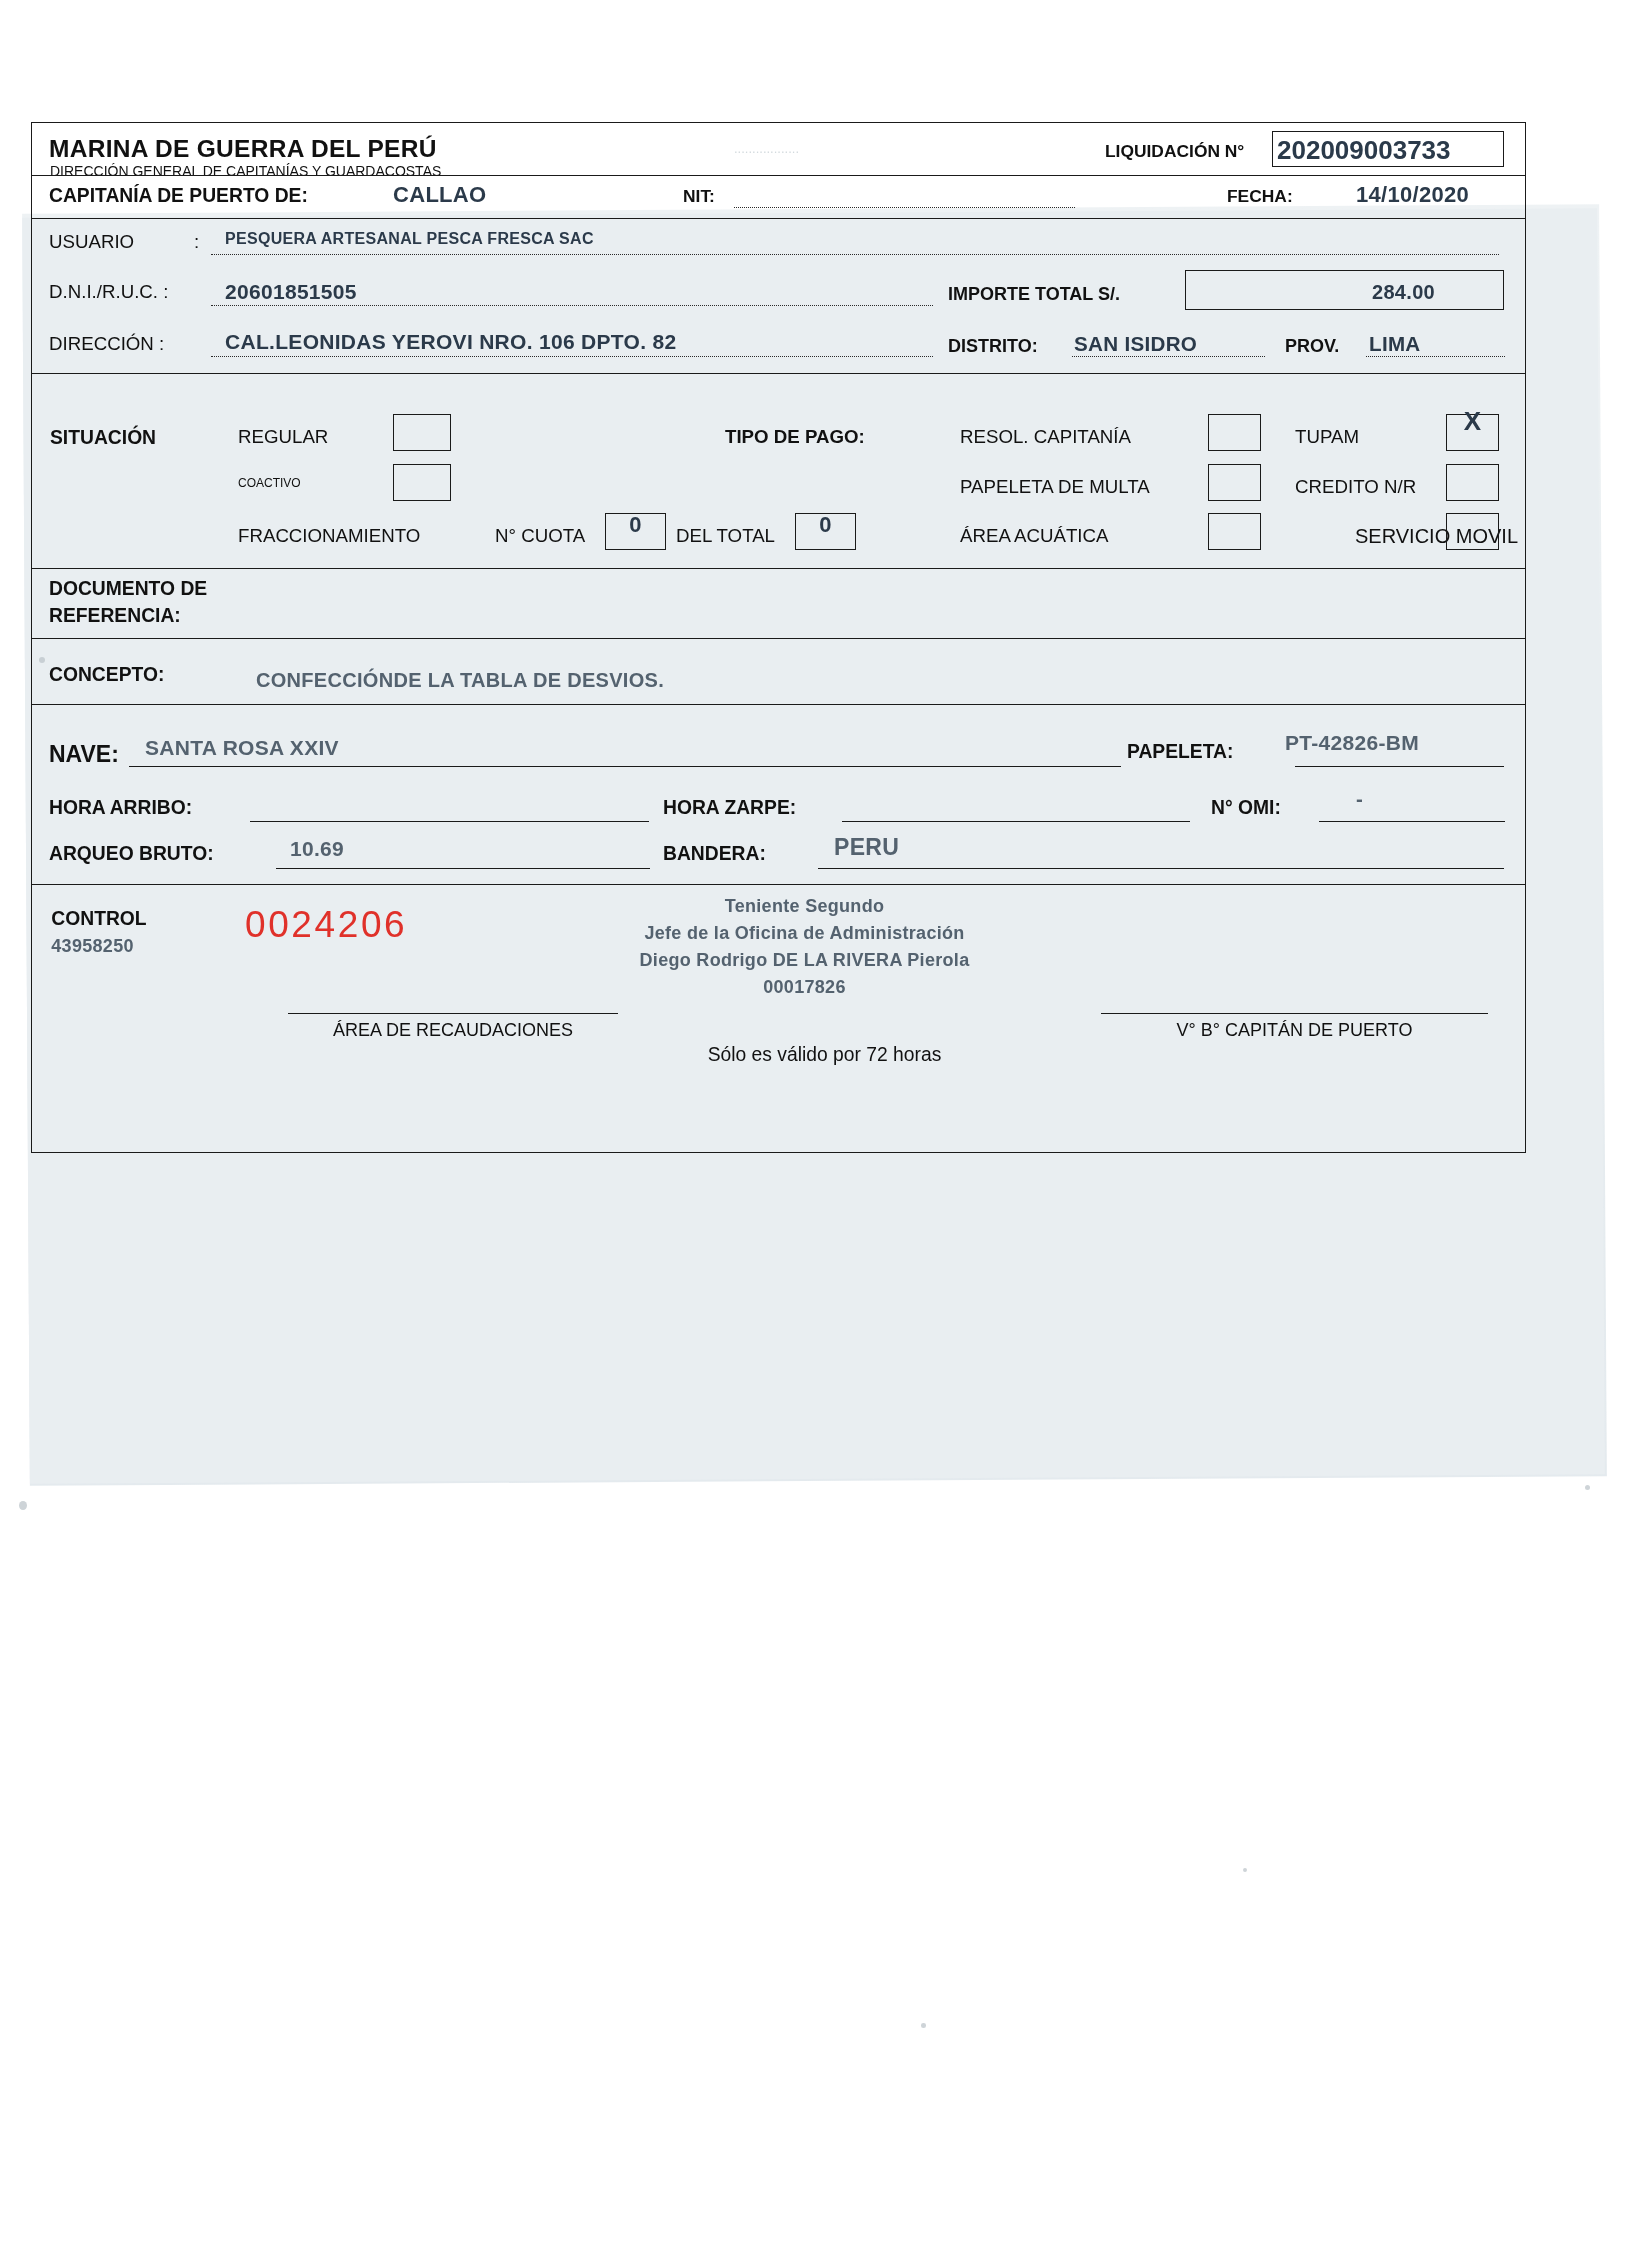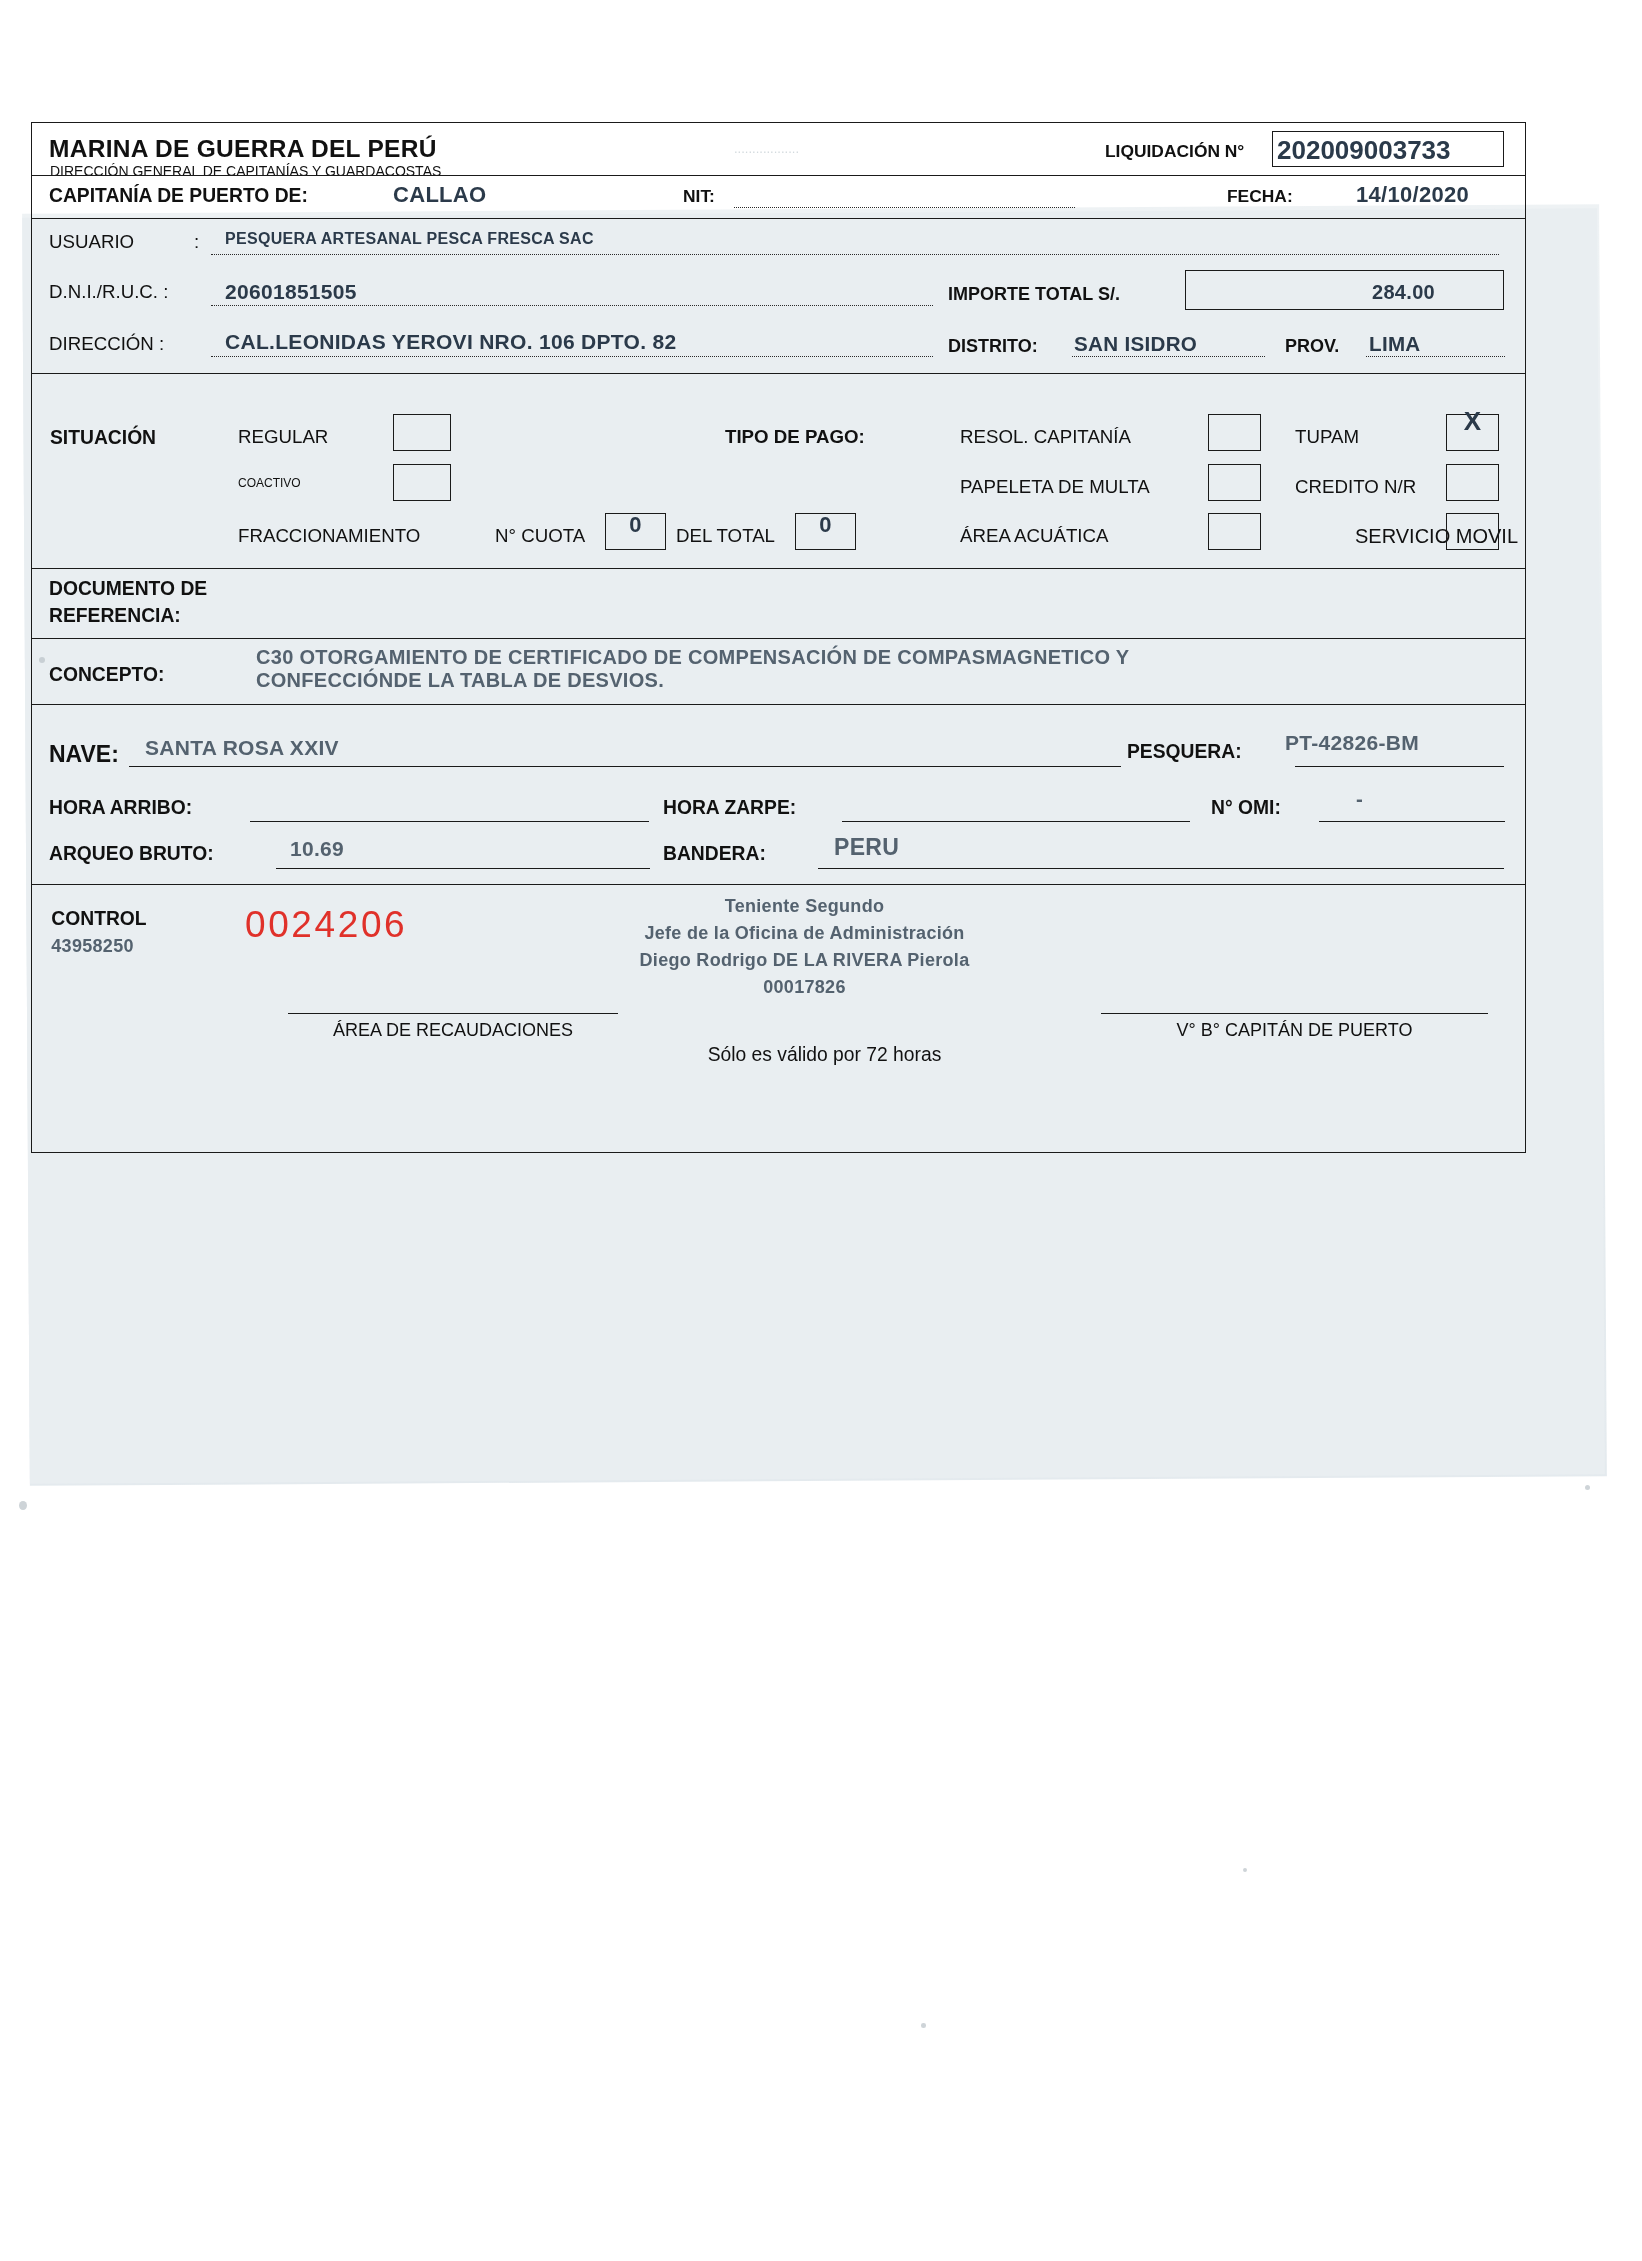--- a/index.html
+++ b/index.html
@@ -208,30 +208,29 @@
 
   <div class="hline" style="top:445px;"></div>
 
   <div class="lbl b" style="left:17px; top:455px; font-size:19.3px;">DOCUMENTO DE</div>
   <div class="lbl b" style="left:17px; top:482px; font-size:19.3px;">REFERENCIA:</div>
   <div class="val" style="left:258px; top:464px; font-size:19.3px;"></div>
 
   <div class="hline" style="top:515px;"></div>
 
   <div class="lbl b" style="left:17px; top:541px; font-size:19.3px;">CONCEPTO:</div>
-  <div class="val val-faded" style="left:224px; top:523px; font-size:20px;">C30   OTORGAMIENTO DE CERTIFICADO DE COMPENSACIÓN DE COMPASMAGNETICO Y</div>
   <div class="val val-faded" style="left:224px; top:546px; font-size:20px;">CONFECCIÓNDE LA TABLA DE DESVIOS.</div>
 
   <div class="hline" style="top:581px;"></div>
 
   <div class="lbl b" style="left:17px; top:618px; font-size:23px;">NAVE:</div>
   <div class="solid" style="left:97px; top:643px; width:992px;"></div>
   <div class="val val-faded" style="left:113px; top:613px; font-size:21px;">SANTA ROSA XXIV</div>
 
-  <div class="lbl b" style="left:1095px; top:618px; font-size:19.3px;">PESQUERA:</div>
+  <div class="lbl b" style="left:1095px; top:618px; font-size:19.3px;">PAPELETA:</div>
   <div class="solid" style="left:1263px; top:643px; width:209px;"></div>
   <div class="val val-faded" style="left:1253px; top:608px; font-size:21px;">PT-42826-BM</div>
 
   <div class="lbl b" style="left:17px; top:674px; font-size:19.3px;">HORA ARRIBO:</div>
   <div class="solid" style="left:218px; top:698px; width:399px;"></div>
   <div class="val" style="left:232px; top:670px; font-size:20.6px;"></div>
 
   <div class="lbl b" style="left:631px; top:674px; font-size:19.3px;">HORA ZARPE:</div>
   <div class="solid" style="left:810px; top:698px; width:348px;"></div>
   <div class="val" style="left:825px; top:670px; font-size:20.6px;"></div>

